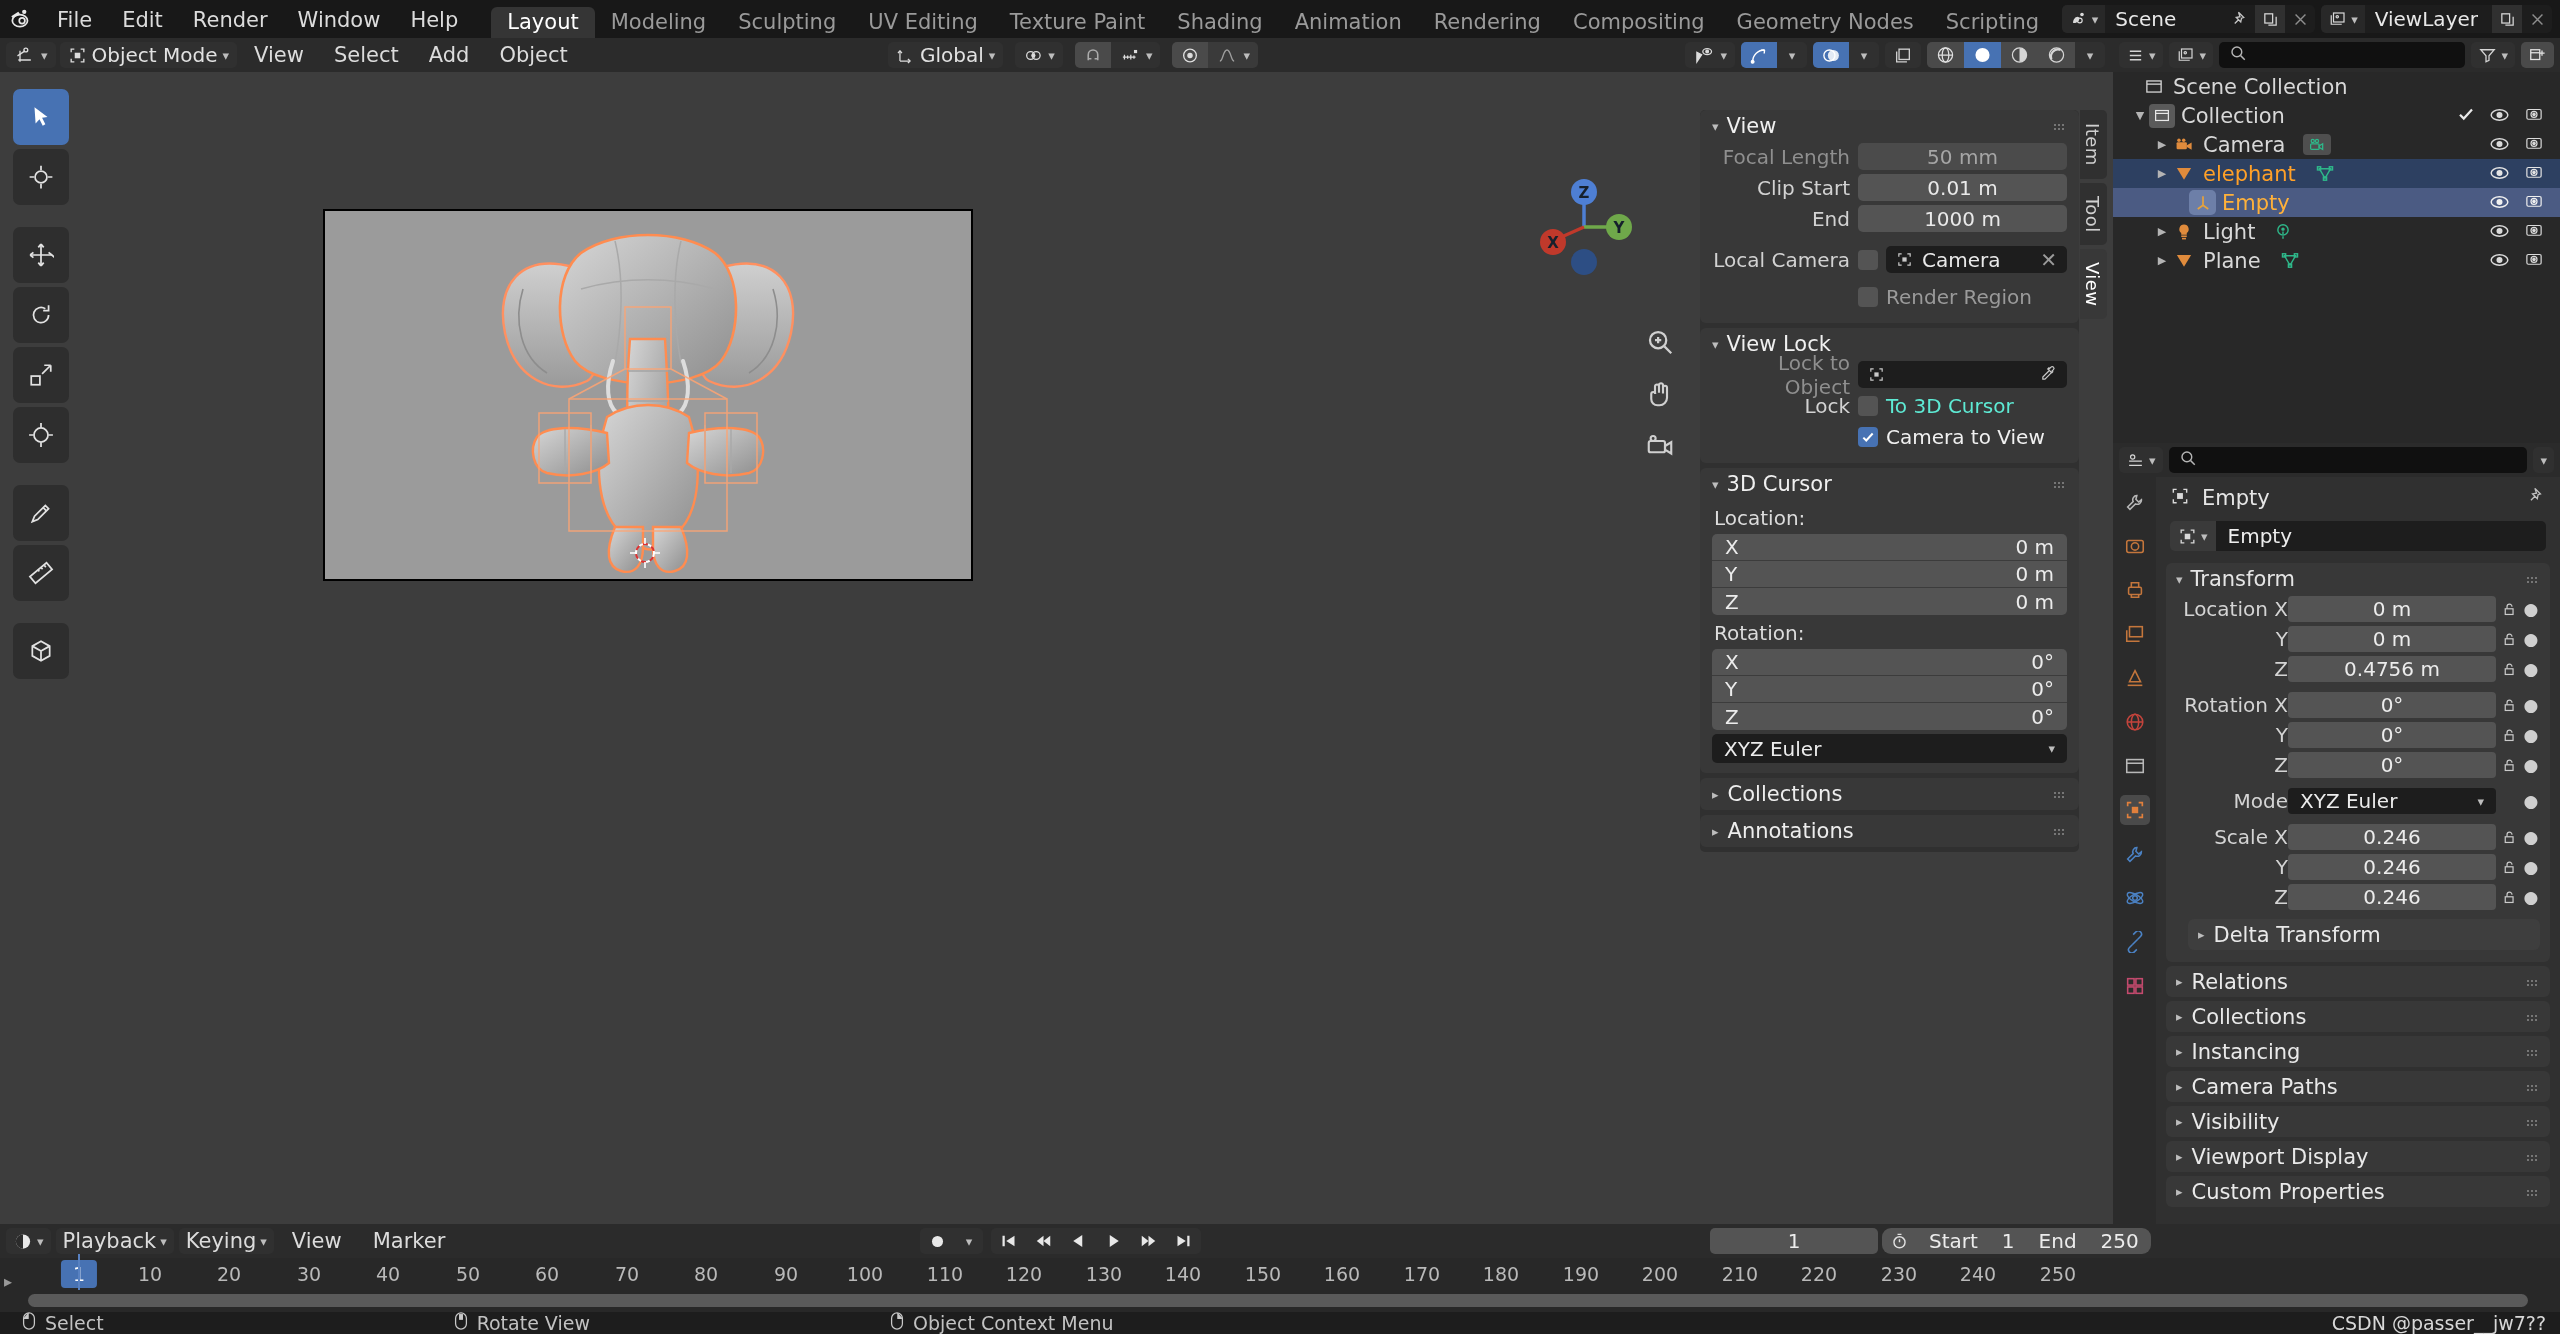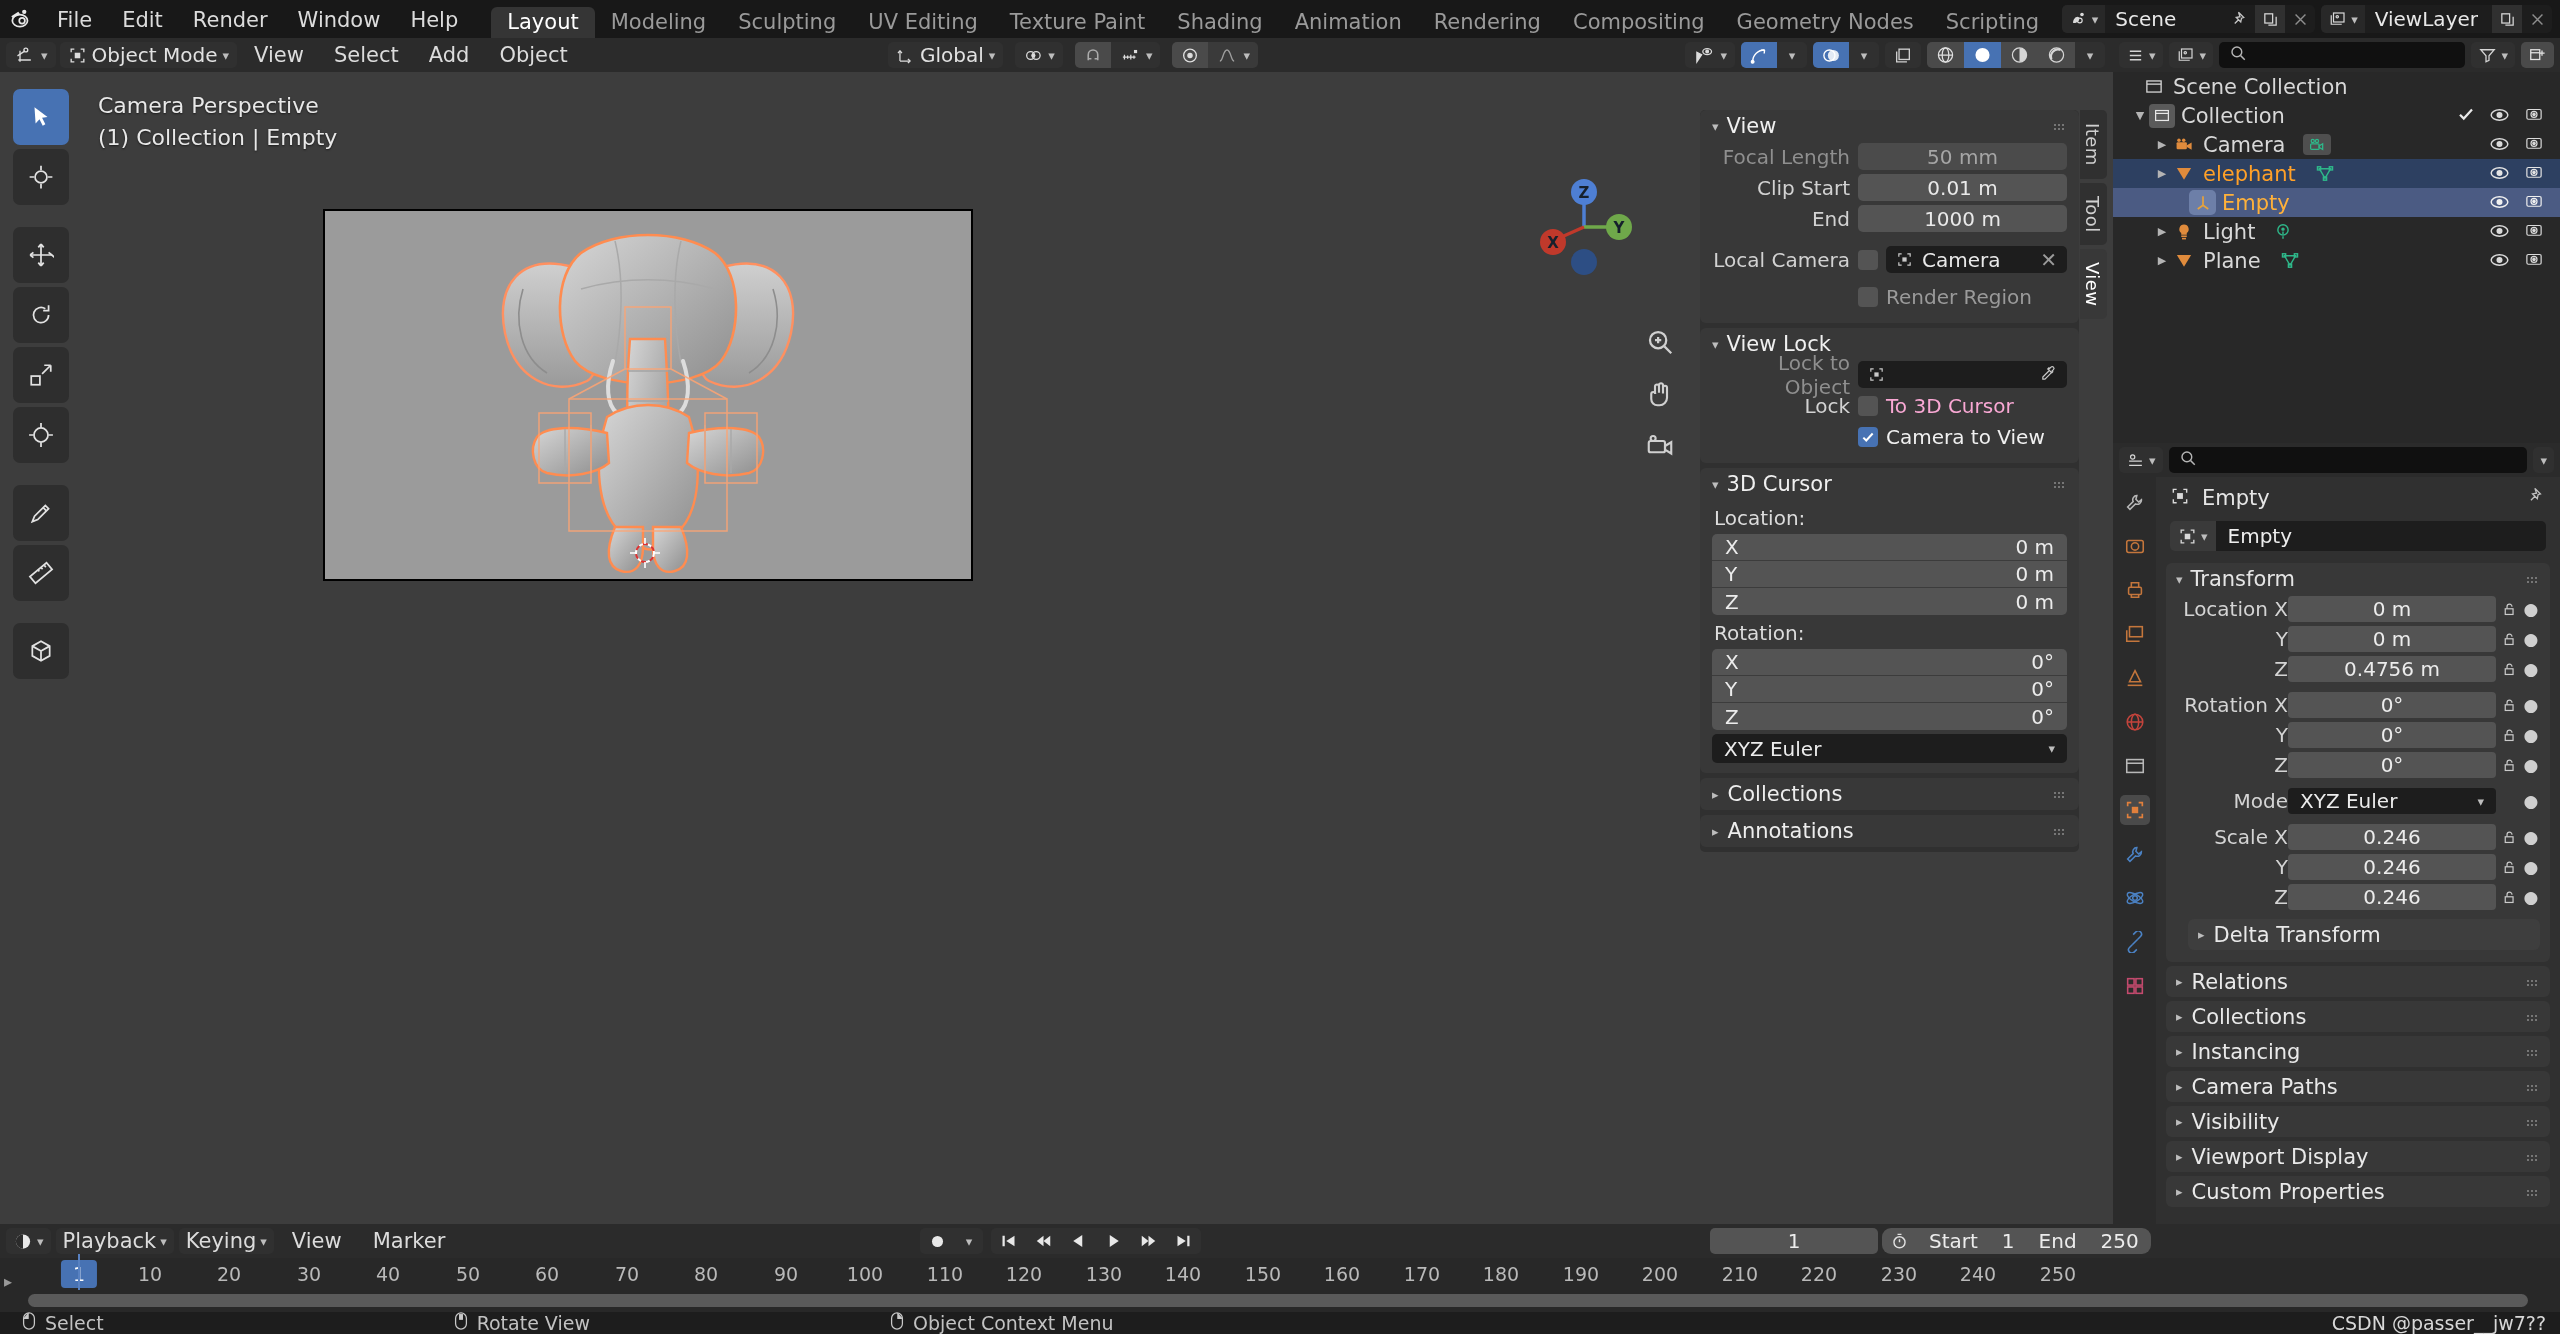--- a/index.html
+++ b/index.html
@@ -413,24 +413,20 @@
       </div>
       <div>
         <span class="caret">▾</span>
       </div>
     </div>
   </div>
 </div>
 
 <div id="viewport">
 
-  <div id="vp-overlay-text">
-    <div>Camera Perspective</div>
-    <div>(1) Collection | Empty</div>
-  </div>
 
   <div id="tool-col">
     <div class="tool-btn active">
       <svg width="26" height="26" viewBox="0 0 24 24" fill="#ffffff">
           <path d="M6 3l12 9-5 .8 3 6-2.4 1.2-3-6L7 18z"></path>
         </svg>
     </div>
     <div class="tool-btn">
       <svg width="26" height="26" viewBox="0 0 24 24" fill="none" stroke="#e2e2e2" stroke-width="1.6">
         <circle cx="12" cy="12" r="5.5"></circle>
@@ -639,21 +635,21 @@
           <svg width="17" height="17" viewBox="0 0 24 24" fill="none" stroke="#c9c9c9" stroke-width="1.7">
             <path d="M19 3a2.5 2.5 0 00-3.5 0l-2 2-1-1-1.5 1.5 5.5 5.5L18 9.5l-1-1 2-2A2.5 2.5 0 0019 3z"></path>
               <path d="M12.5 8.5L4 17v3h3l8.5-8.5"></path>
             </svg>
         </span>
       </div>
     </div>
     <div class="np-row">
       <div class="np-label">Lock</div>
       <div class="chk"></div>
-      <div style="font-size:20px;color:#f9a8d4">To 3D Cursor</div>
+      <div style="font-size:20px;color:#5eead4">To 3D Cursor</div>
     </div>
     <div class="np-row">
       <div class="np-label"></div>
       <div class="chk on">
         <svg width="14" height="14" viewBox="0 0 24 24" fill="none" stroke="#fff" stroke-width="3.4">
             <path d="M4 13l5 5L20 6"></path>
           </svg>
       </div>
       <div style="font-size:20px;color:#f0f0f0">Camera to View</div>
     </div>

